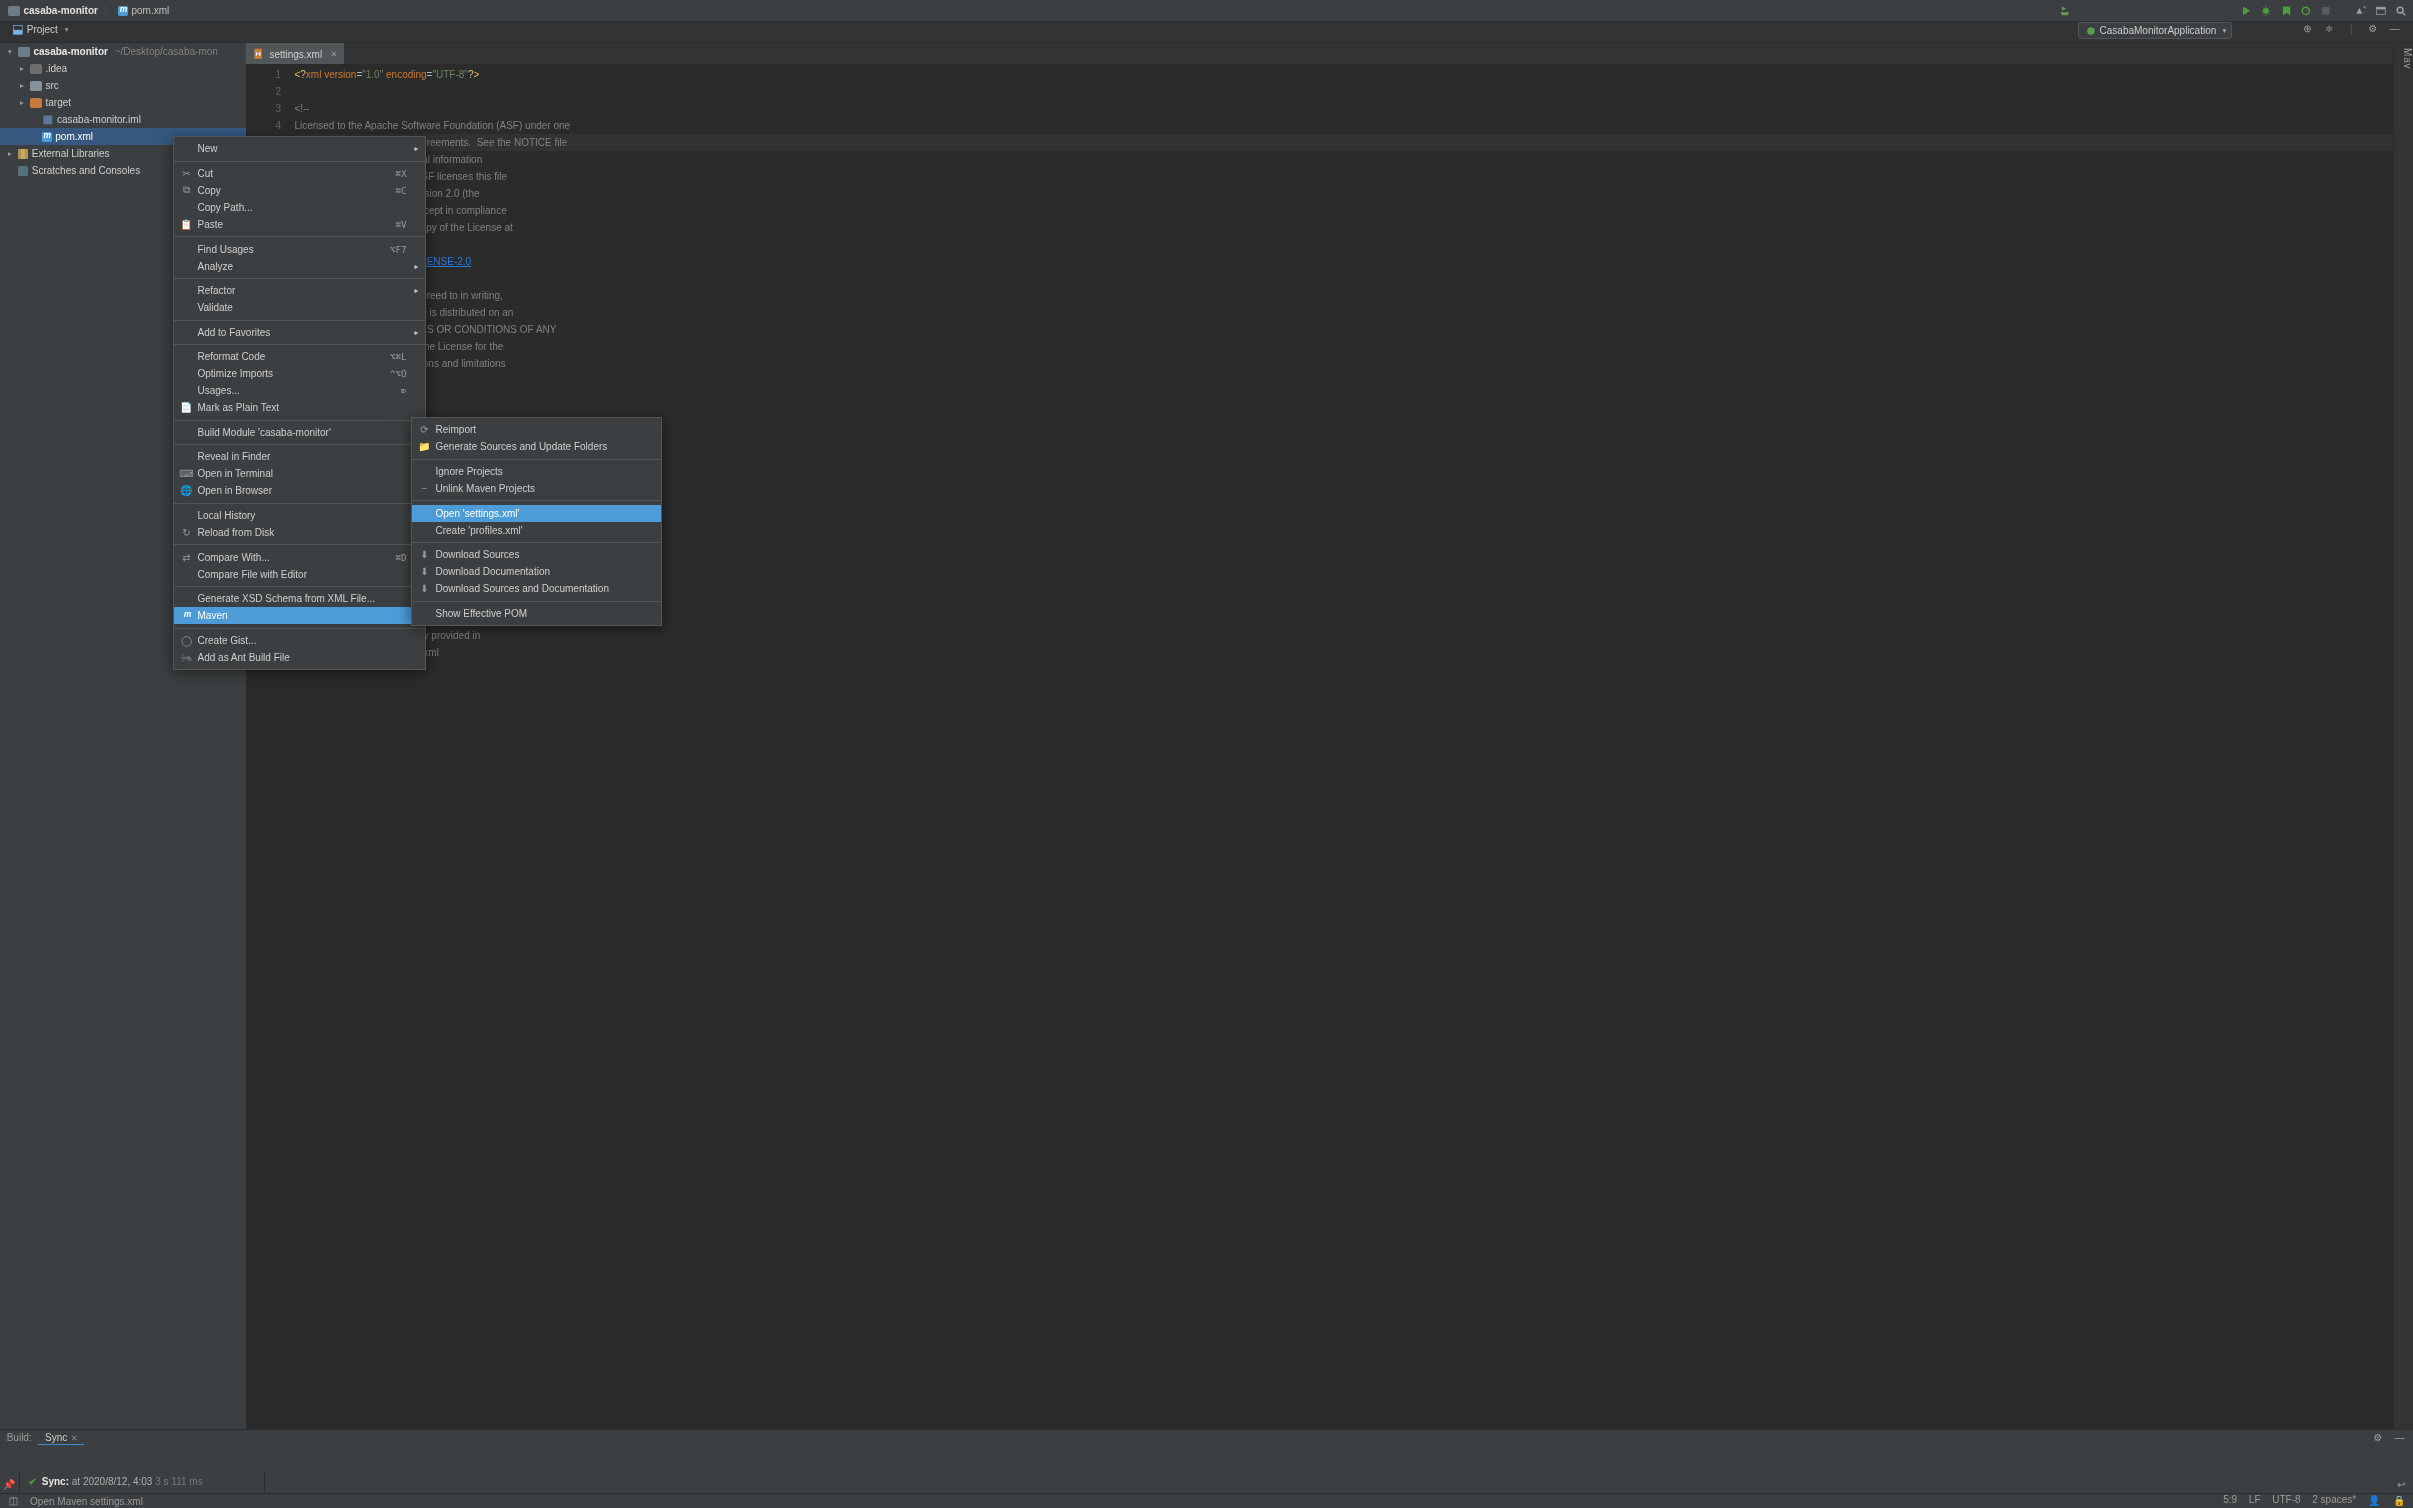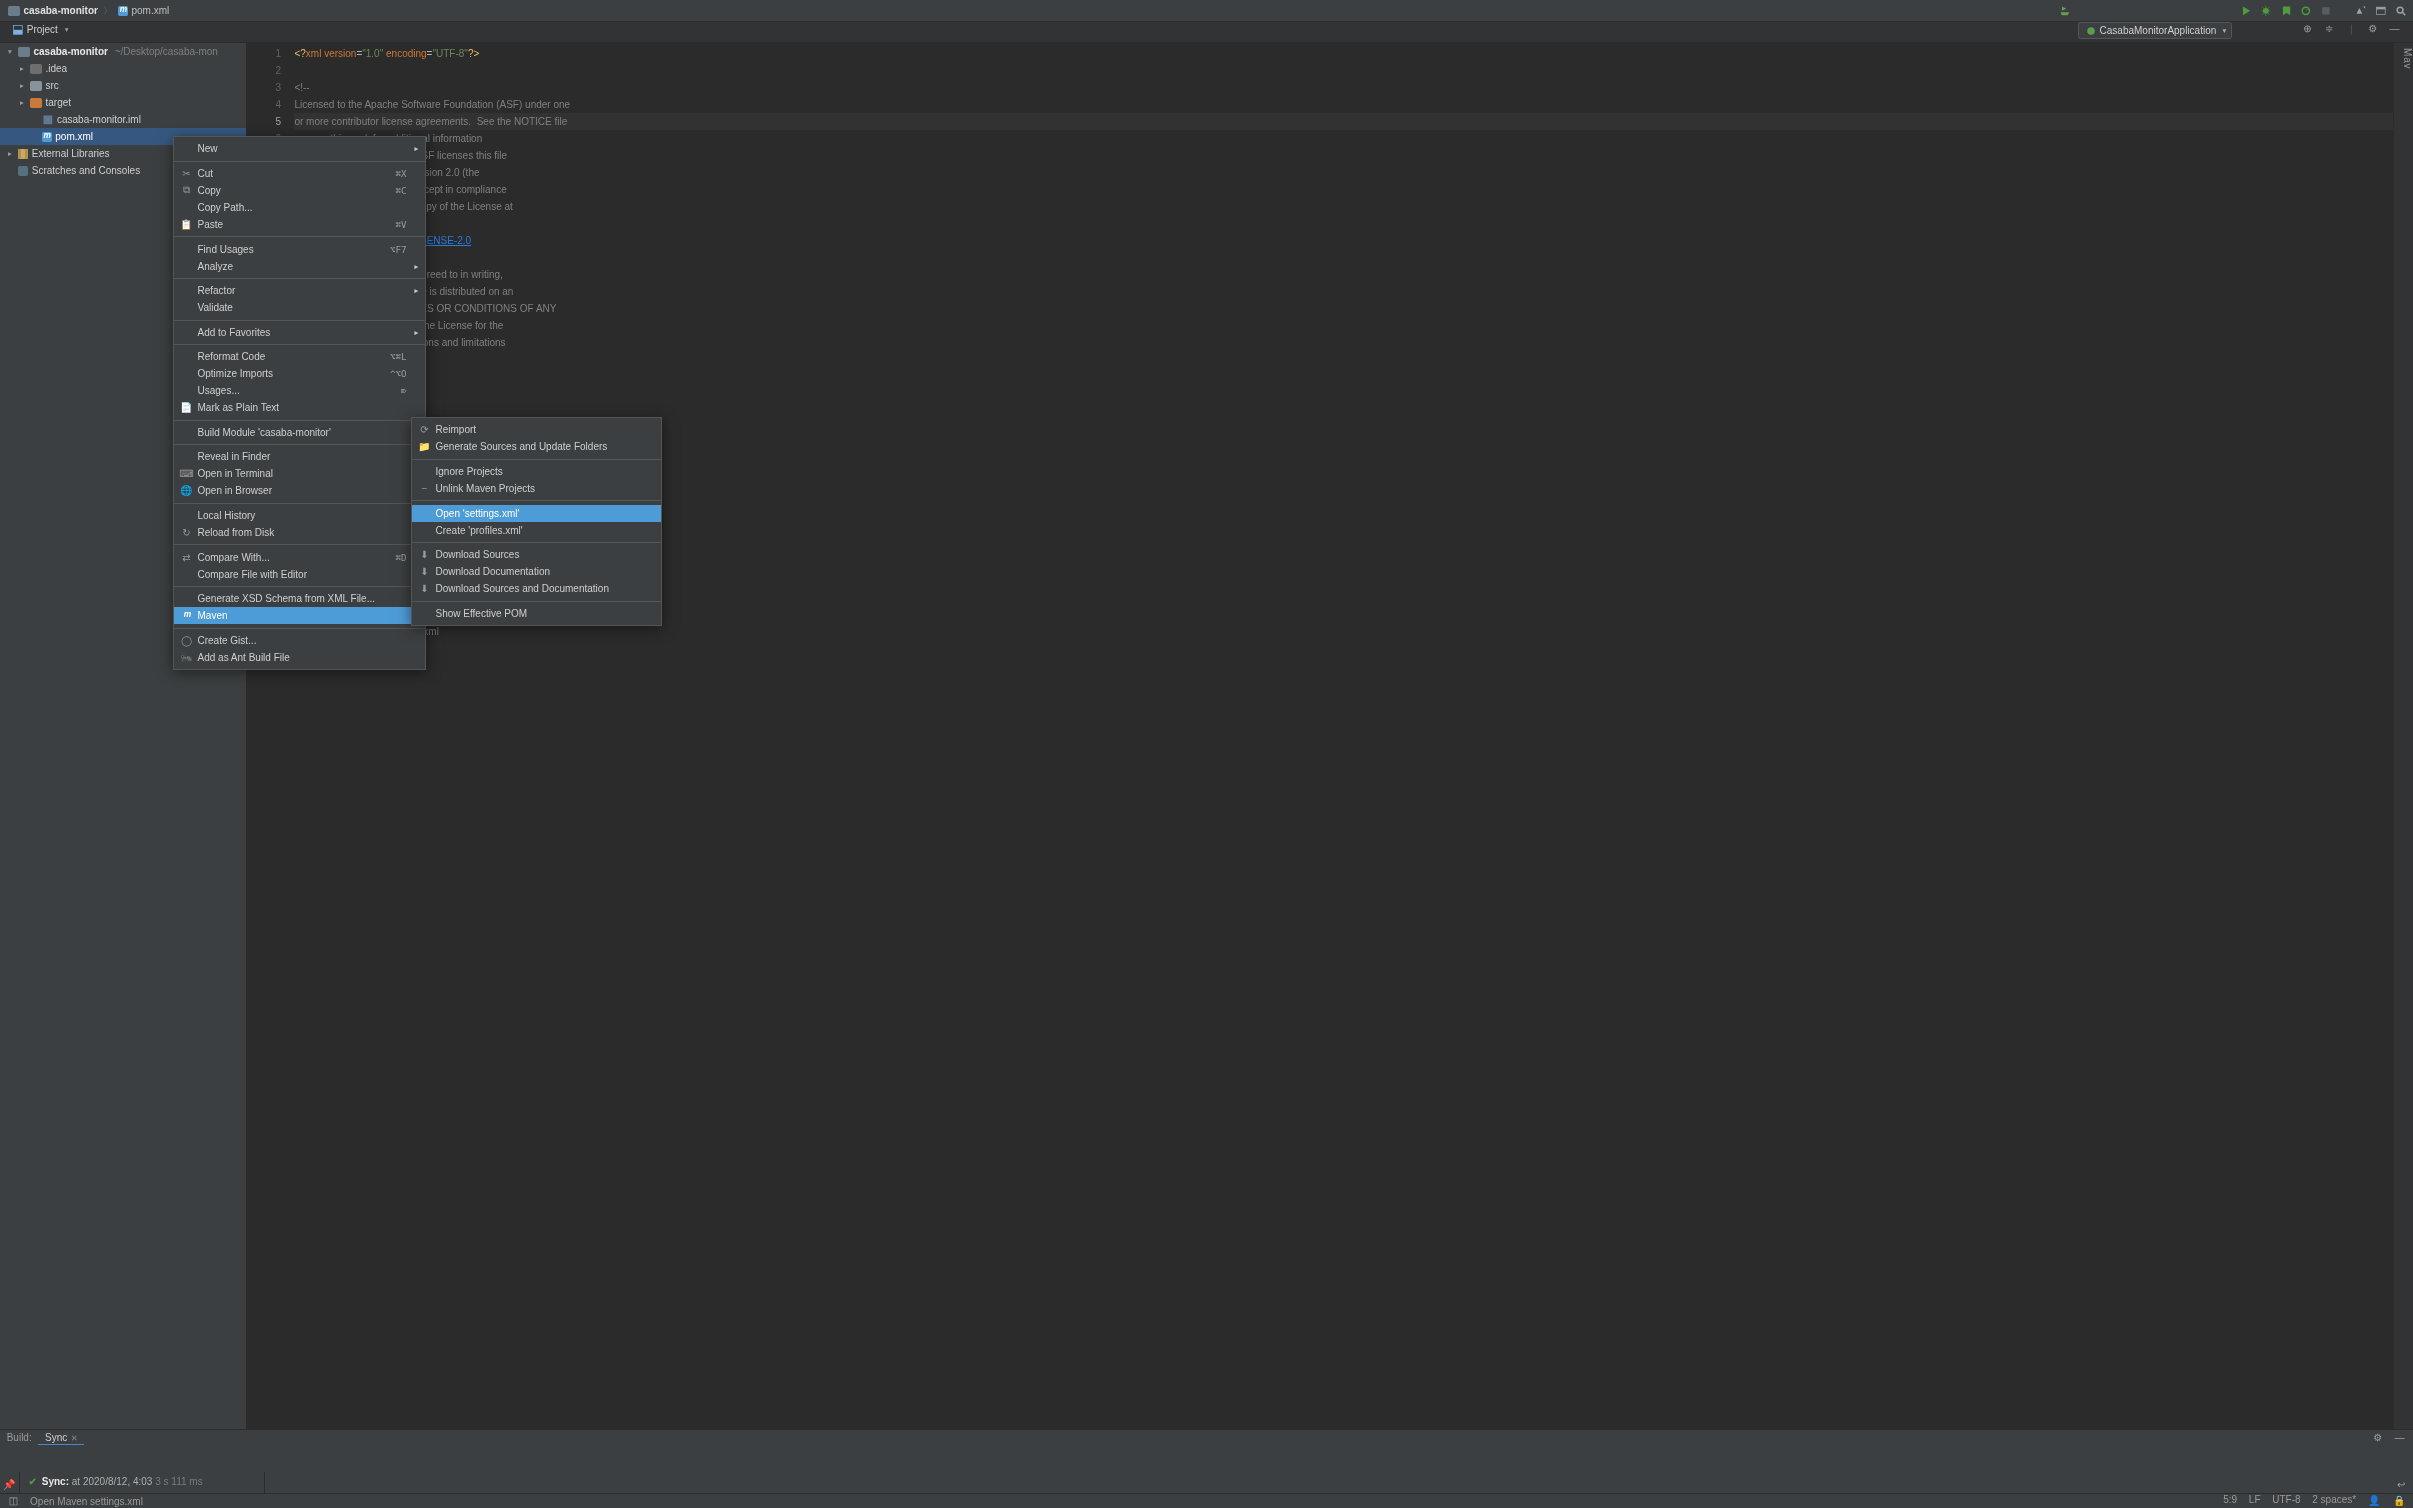--- a/index.html
+++ b/index.html
@@ -218,20 +218,30 @@
         <span>External Libraries</span>
       </div>
     <div class="tree-row" style="padding-left:5px;">
         <span class="tw"></span>
         <span class="scr-ic"></span>
         <span>Scratches and Consoles</span>
       </div>
   </div>
 
   <div id="editor-wrap">
+    <div id="tabbar">
+      <div class="tab active">
+        <svg width="11.7" height="11.7" viewBox="0 0 16 16">
+            <rect x="2" y="1" width="10" height="14" fill="#c77f3a"></rect>
+            <path fill="#fff" d="M4 5l2 3-2 3M10 5l-2 3 2 3" stroke="#fff"></path>
+          </svg>
+        <span>settings.xml</span>
+        <span class="x">✕</span>
+      </div>
+    </div>
     <div id="editor">
       <div id="gutter">
           <div>1</div>
           <div>2</div>
           <div>3</div>
           <div>4</div>
           <div class="hl">5</div>
           <div>6</div>
           <div>7</div>
           <div>8</div>

